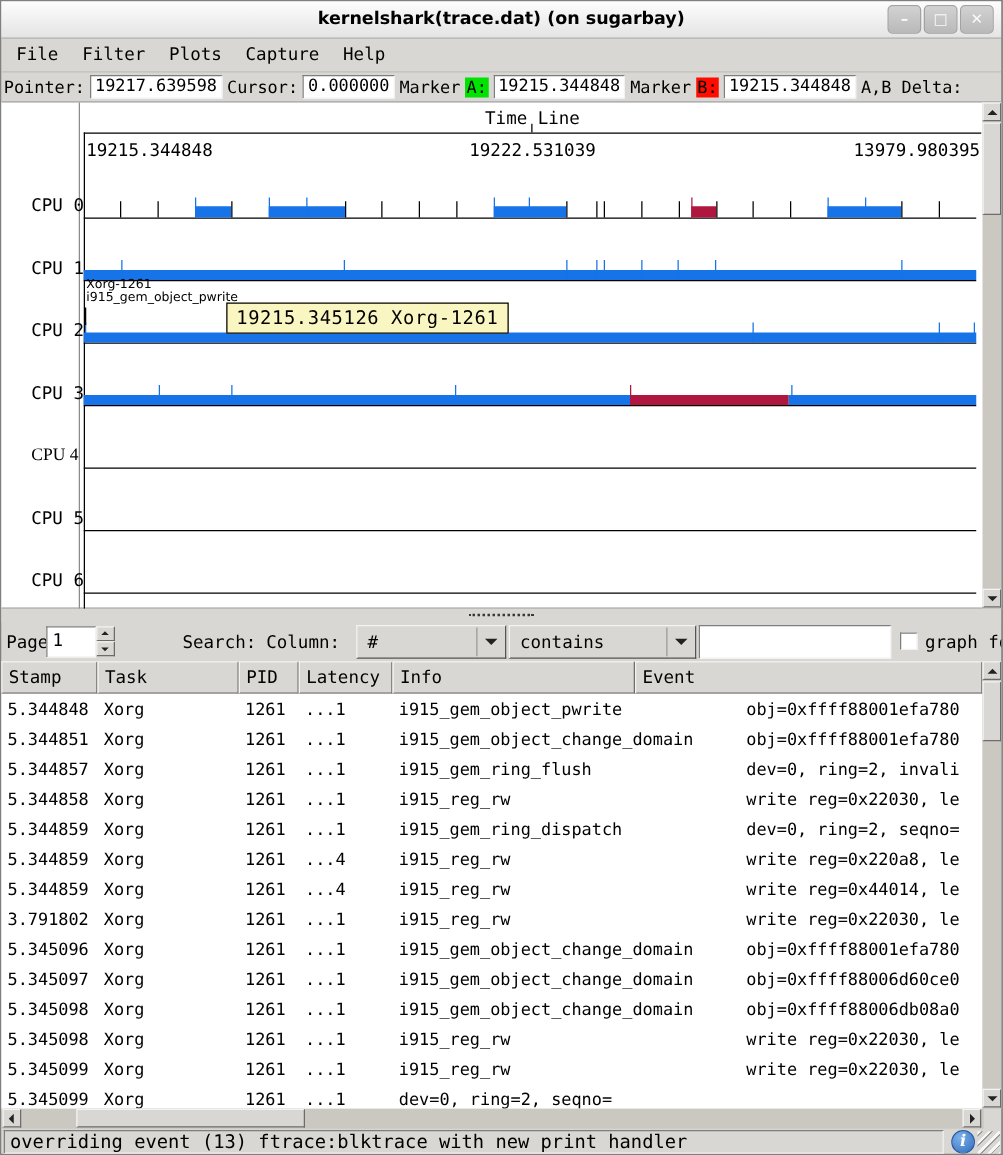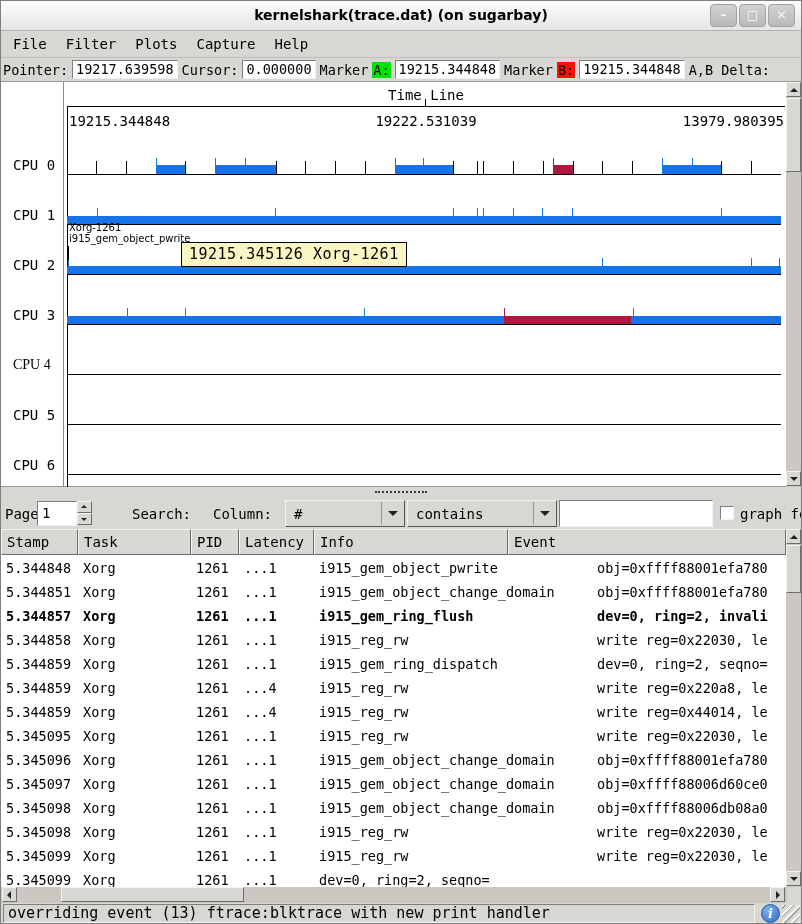--- a/index.html
+++ b/index.html
@@ -33,21 +33,21 @@
   .ifield { height:19px; line-height:16px; padding:0 3px; }
   .mk { padding:0 1px; }
   #markerA-badge { background:#00e300; }
   #markerB-badge { background:#ff0d00; }
 
   
   #graph { left:0; top:80px; width:800px; height:406px; background:#fff;
            border-top:1px solid #9a9a9a; border-bottom:1px solid #9a9a9a; }
   .hline { position:absolute; height:1px; background:#000; }
   .vline { position:absolute; width:1px; background:#000; }
-  .cpu-label { position:absolute; left:12px; width:50px; font-size:14px; }
+  .cpu-label { position:absolute; left:24px; width:50px; font-size:14px; }
   .bar  { position:absolute; }
   .tick { position:absolute; width:1px; }
   #tl-title { left:66px; top:5px; width:718px; text-align:center; font-size:14px; }
   .axis-label { top:31px; font-size:14px; }
   #tooltip { left:180px; top:160px; height:25px; background:#f9f6c1; border:1px solid #000;
              font-size:15px; letter-spacing:0.5px; line-height:22px; padding:0 7px; }
   .task-label { position:absolute; left:68px; font-size:10px; font-family:"DejaVu Sans",sans-serif; }
 
   
   .sb-track { background:#cbc7c1; }
@@ -246,21 +246,21 @@
     <span class="srlabel" style="left:4px">Page</span>
     <div class="abs sunken nowrap" id="page-spin-entry">1</div>
     <div class="abs" id="page-spin-btns">
       <div class="spin-half" style="top:0">
           <span class="tri" style="left:3px;top:3px;border-width:3.5px;border-bottom-color:#222;border-top-width:0"></span>
         </div>
       <div class="spin-half" style="top:12px">
           <span class="tri" style="left:3px;top:4px;border-width:3.5px;border-top-color:#222;border-bottom-width:0"></span>
         </div>
     </div>
-    <span class="srlabel" style="left:131px">Search:</span>
+    <span class="srlabel" style="left:145px">Search:</span>
     <span class="srlabel" style="left:212px">Column:</span>
     <div class="combo" style="left:284px;width:120px">
       <span class="txt">#</span>
       <span class="cb-sep"></span>
       <span class="cb-arrow"></span>
     </div>
     <div class="combo" style="left:406px;width:150px">
       <span class="txt">contains</span>
       <span class="cb-sep"></span>
       <span class="cb-arrow"></span>
@@ -288,21 +288,21 @@
         <div class="td" style="width: 194px;">obj=0xffff88001efa780</div>
       </div>
       <div class="tr" style="top: 24px;">
         <div class="td" style="width: 77px;">5.344851</div>
         <div class="td" style="width: 113px;">Xorg</div>
         <div class="td" style="width: 48px;">1261</div>
         <div class="td" style="width: 75px;">...1</div>
         <div class="td" style="width: 278px;">i915_gem_object_change_domain</div>
         <div class="td" style="width: 194px;">obj=0xffff88001efa780</div>
       </div>
-      <div class="tr" style="top: 48px; font-weight: bold;">
+      <div class="tr" style="top: 48px;">
         <div class="td" style="width: 77px;">5.344857</div>
         <div class="td" style="width: 113px;">Xorg</div>
         <div class="td" style="width: 48px;">1261</div>
         <div class="td" style="width: 75px;">...1</div>
         <div class="td" style="width: 278px;">i915_gem_ring_flush</div>
         <div class="td" style="width: 194px;">dev=0, ring=2, invali</div>
       </div>
       <div class="tr" style="top: 72px;">
         <div class="td" style="width: 77px;">5.344858</div>
         <div class="td" style="width: 113px;">Xorg</div>
@@ -329,21 +329,21 @@
       </div>
       <div class="tr" style="top: 144px;">
         <div class="td" style="width: 77px;">5.344859</div>
         <div class="td" style="width: 113px;">Xorg</div>
         <div class="td" style="width: 48px;">1261</div>
         <div class="td" style="width: 75px;">...4</div>
         <div class="td" style="width: 278px;">i915_reg_rw</div>
         <div class="td" style="width: 194px;">write reg=0x44014, le</div>
       </div>
       <div class="tr" style="top: 168px;">
-        <div class="td" style="width: 77px;">5.345095</div>
+        <div class="td" style="width: 77px;">3.791802</div>
         <div class="td" style="width: 113px;">Xorg</div>
         <div class="td" style="width: 48px;">1261</div>
         <div class="td" style="width: 75px;">...1</div>
         <div class="td" style="width: 278px;">i915_reg_rw</div>
         <div class="td" style="width: 194px;">write reg=0x22030, le</div>
       </div>
       <div class="tr" style="top: 192px;">
         <div class="td" style="width: 77px;">5.345096</div>
         <div class="td" style="width: 113px;">Xorg</div>
         <div class="td" style="width: 48px;">1261</div>

